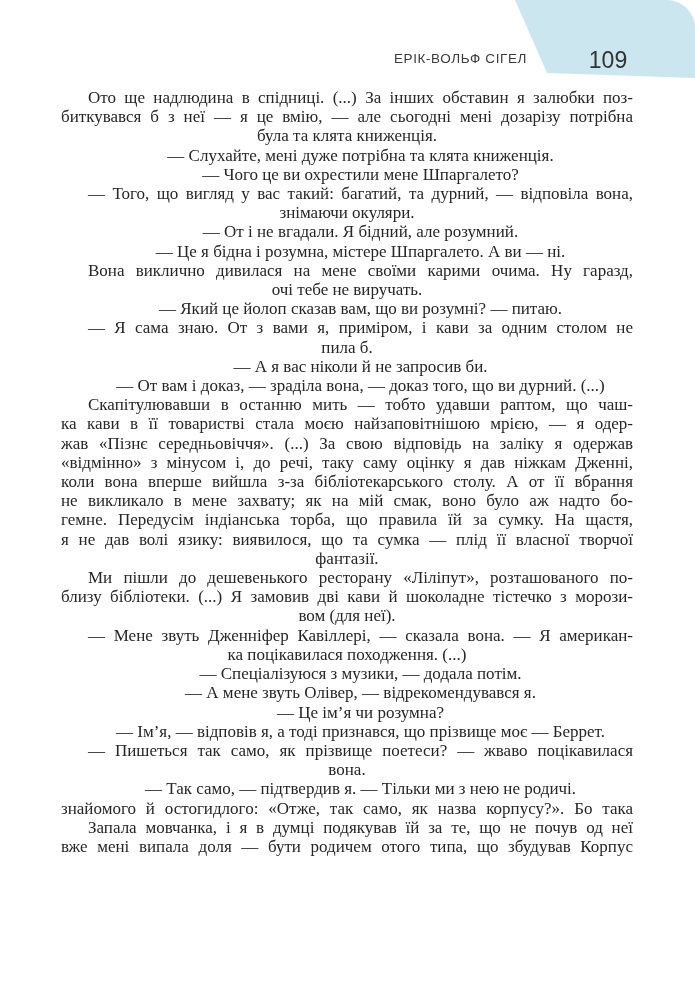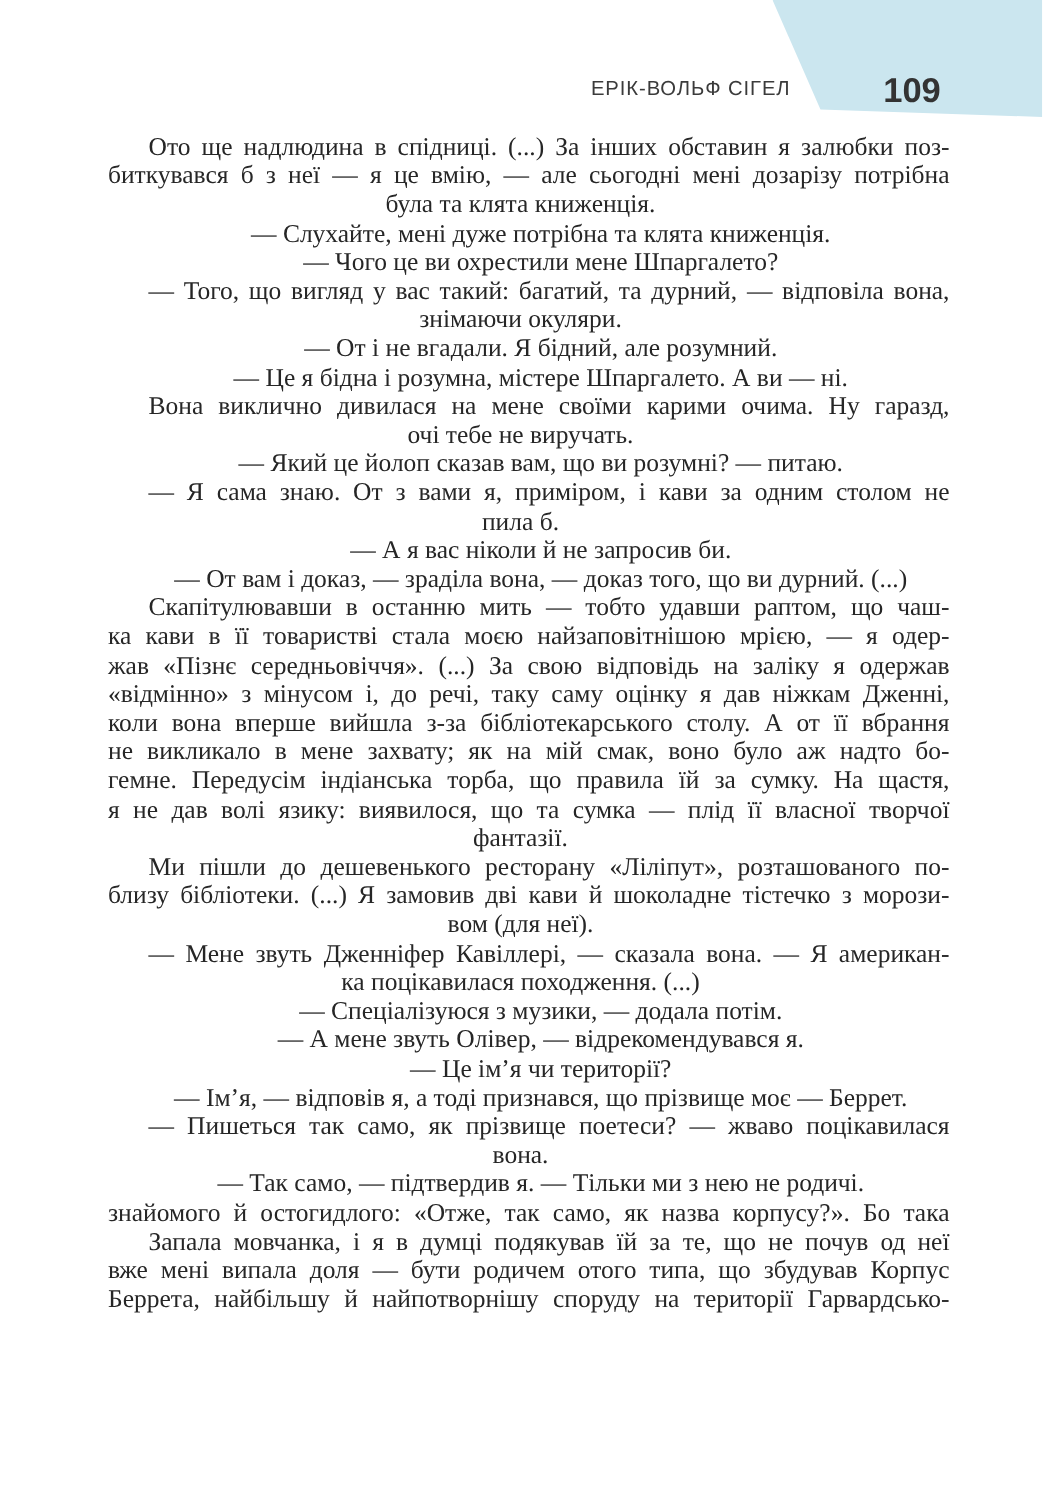--- a/index.html
+++ b/index.html
@@ -8,20 +8,21 @@
     padding: 0;
     background: #ffffff;
   }
   #page {
     position: relative;
     width: 695px;
     height: 996px;
     background: #ffffff;
     overflow: hidden;
     font-family: "Liberation Serif", "DejaVu Serif", serif;
+    border-radius: 28px;
   }
   
   .accent {
     position: absolute;
     left: 0;
     top: 0;
     width: 695px;
     height: 80px;
     background: #cbe6ef;
     clip-path: polygon(515px 0px, 695px 0px, 695px 78px, 547px 73px);
@@ -41,38 +42,36 @@
   .pagenum {
     position: absolute;
     top: 47px;
     left: 584px;
     width: 48px;
     text-align: center;
     font-family: "Liberation Sans", "DejaVu Sans", sans-serif;
     font-size: 23px;
     color: #333333;
     z-index: 1;
-    font-weight: bold;
   }
   .page-text {
     position: absolute;
     left: 61px;
     top: 88px;
     width: 572px;
     font-size: 17px;
     line-height: 19.2px;
     color: #262626;
     z-index: 1;
   }
   .para { margin: 0; padding: 0; }
   .line { text-align: center; }
   .line.jfull {
     text-align: justify;
     text-align-last: justify;
-    margin-left: 11px;
   }
   .line.ind { text-indent: 27px; }
 </style>
 </head>
 <body>
 
 <div id="page">
   <div class="accent" style="background: rgb(203, 230, 239);"></div>
   <div class="author" style="color: rgb(59, 59, 59);">ЕРІК-ВОЛЬФ СІГЕЛ</div>
   <div class="pagenum">109</div>
@@ -135,32 +134,31 @@
         <div class="line jfull ind">— Мене звуть Дженніфер Кавіллері, — сказала вона. — Я американ-</div>
         <div class="line">ка поцікавилася походження. (...)</div>
       </div>
       <div class="para">
         <div class="line ind">— Спеціалізуюся з музики, — додала потім.</div>
       </div>
       <div class="para">
         <div class="line ind">— А мене звуть Олівер, — відрекомендувався я.</div>
       </div>
       <div class="para">
-        <div class="line ind">— Це ім’я чи території?</div>
+        <div class="line ind">— Це ім’я чи розумна?</div>
       </div>
       <div class="para">
         <div class="line ind">— Ім’я, — відповів я, а тоді признався, що прізвище моє — Беррет.</div>
       </div>
       <div class="para">
         <div class="line jfull ind">— Пишеться так само, як прізвище поетеси? — жваво поцікавилася</div>
         <div class="line">вона.</div>
       </div>
       <div class="para">
         <div class="line ind">— Так само, — підтвердив я. — Тільки ми з нею не родичі.</div>
       </div>
       <div class="para">
         <div class="line jfull">знайомого й остогидлого: «Отже, так само, як назва корпусу?». Бо така</div>
         <div class="line jfull ind">Запала мовчанка, і я в думці подякував їй за те, що не почув од неї</div>
         <div class="line jfull">вже мені випала доля — бути родичем отого типа, що збудував Корпус</div>
-        <div class="line jfull">Беррета, найбільшу й найпотворнішу споруду на території Гарвардсько-</div>
       </div>
     </div>
 </div>
 
 </body></html>

